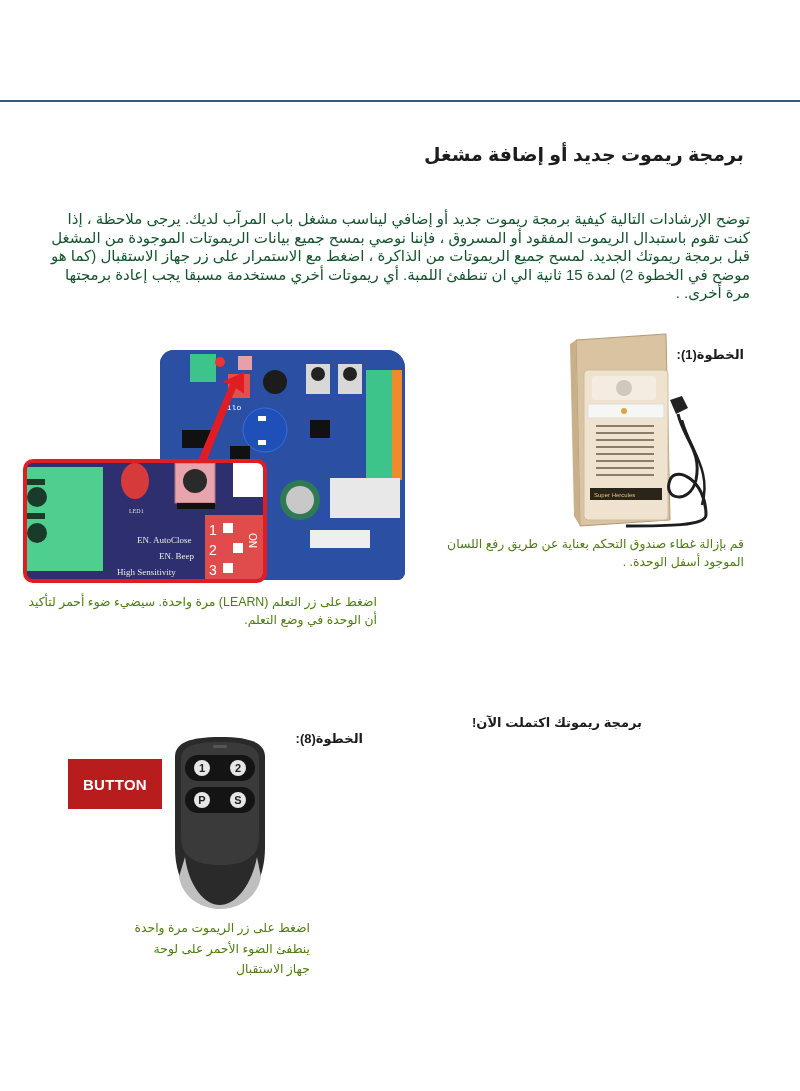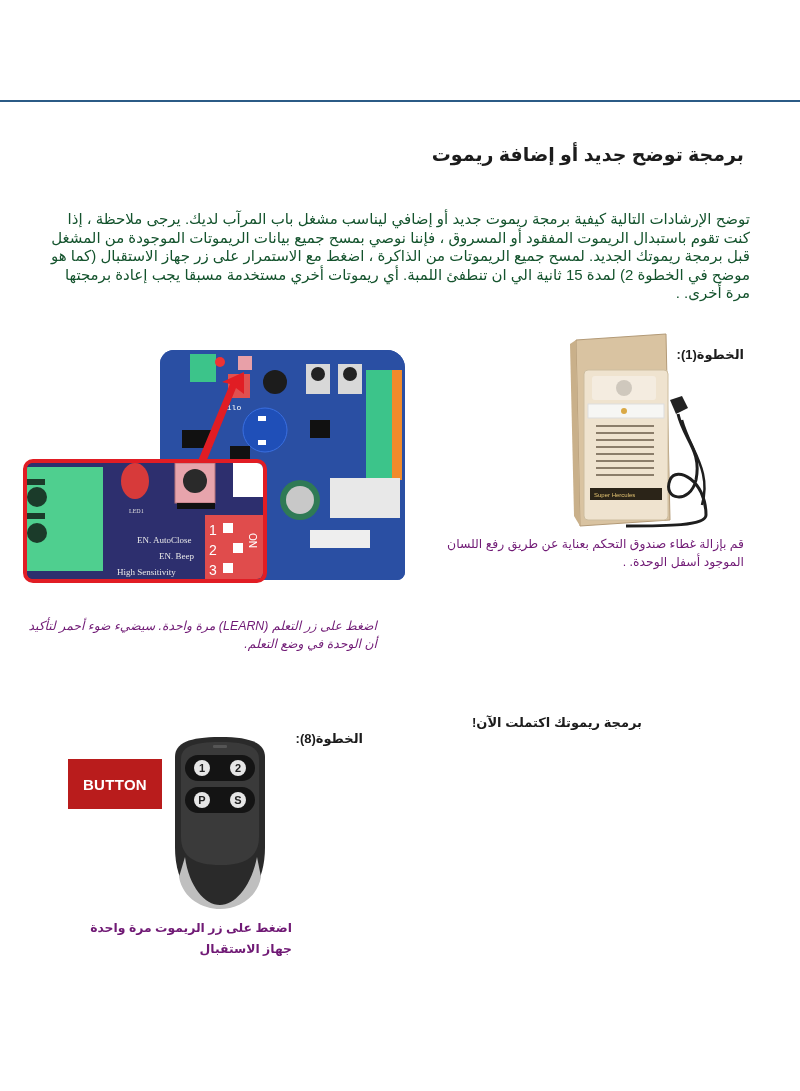--- a/index.html
+++ b/index.html
@@ -13,24 +13,24 @@
     .title { right: 56px; top: 143px; font-size: 19px; font-weight: bold; color: #1c1c1c; white-space: nowrap; }
 
     .intro { left: 50px; right: 50px; top: 210px; font-size: 15px; line-height: 18.6px; color: #14532d; }
 
     .step-label { font-size: 13px; font-weight: bold; color: #1c1c1c; white-space: nowrap; margin-top: 32px; }
     .step1-label { right: 56px; top: 315px; }
     .step2-label { right: 425px; top: 332px; }
     .step3-label { right: 437px; top: 699px; }
     .done-label  { right: 158px; top: 683px; font-size: 13px; }
 
-    .caption { font-size: 12.4px; line-height: 18px; color: #701a75; }
+    .caption { font-size: 12.4px; line-height: 18px; color: #4d7c0f; }
     .cap1 { right: 56px; top: 535px; width: 340px; }
-    .cap2 { right: 423px; top: 617px; width: 360px; font-style: italic; }
-    .cap3 { right: 508px; top: 918px; width: 230px; line-height: 20.5px; font-weight: bold; }
+    .cap2 { right: 423px; top: 593px; width: 360px; }
+    .cap3 { right: 490px; top: 918px; width: 230px; line-height: 20.5px; }
 
     
     .box-photo { left: 566px; top: 330px; width: 150px; height: 200px; }
 
     
     .pcb-board { left: 160px; top: 350px; width: 245px; height: 230px; background: #2a4fa3;
                  border-radius: 14px 18px 8px 8px; overflow: hidden; }
     .pcb-inset { left: 23px; top: 459px; width: 236px; height: 116px; border: 4px solid #e11d24;
                  border-radius: 10px; background: #2d2f6e; overflow: hidden; }
 
@@ -38,21 +38,21 @@
     .btn-label { left: 68px; top: 759px; width: 94px; height: 50px; background: #b91c1c;
                  color: #fff; font-weight: bold; font-size: 15px; display: flex; align-items: center;
                  justify-content: center; letter-spacing: 0.3px; }
     .remote { left: 165px; top: 737px; width: 110px; height: 172px; }
   </style>
 </head>
 <body>
 
 <div class="abs top-rule"></div>
 
-<div class="abs title rtl">برمجة توضح جديد أو إضافة ريموت</div>
+<div class="abs title rtl">برمجة ريموت جديد أو إضافة مشغل</div>
 
 <div class="abs intro rtl">توضح الإرشادات التالية كيفية برمجة ريموت جديد أو إضافي ليناسب مشغل باب المرآب   لديك. يرجى ملاحظة ، إذا كنت تقوم باستبدال الريموت المفقود أو المسروق ، فإننا نوصي بمسح جميع بيانات الريموتات الموجودة من المشغل قبل برمجة ريموتك الجديد. لمسح جميع الريموتات من الذاكرة ، اضغط مع الاستمرار على زر جهاز الاستقبال (كما هو موضح في الخطوة 2) لمدة 15 ثانية الي ان تنطفئ اللمبة. أي ريموتات أخري مستخدمة مسبقا يجب إعادة برمجتها مرة أخرى. .</div>
 
 <div class="abs step-label step1-label rtl">الخطوة(1):</div>
 
 <div class="abs box-photo">
   <svg width="150" height="200" viewBox="0 0 150 200">
 
     <path d="M10 10 L100 4 L104 190 L14 196 Z" fill="#d9c3a1" stroke="#b39a77"></path>
     <path d="M10 10 L4 14 L8 186 L14 196 Z" fill="#c9b08a"></path>
@@ -190,14 +190,15 @@
         <text x="37" y="67" fill="#222">P</text>
       <circle cx="73" cy="63" r="8" fill="#e6e6e6"></circle>
         <text x="73" y="67" fill="#222">S</text>
     </g>
     <rect x="48" y="8" width="14" height="3" rx="1" fill="#555"></rect>
   </svg>
 </div>
 
 <div class="abs caption cap3 rtl">
   <div>اضغط على  زر الريموت  مرة واحدة</div>
+  <div>ينطفئ الضوء الأحمر على لوحة</div>
   <div>جهاز الاستقبال</div>
 </div>
 
 </body></html>

